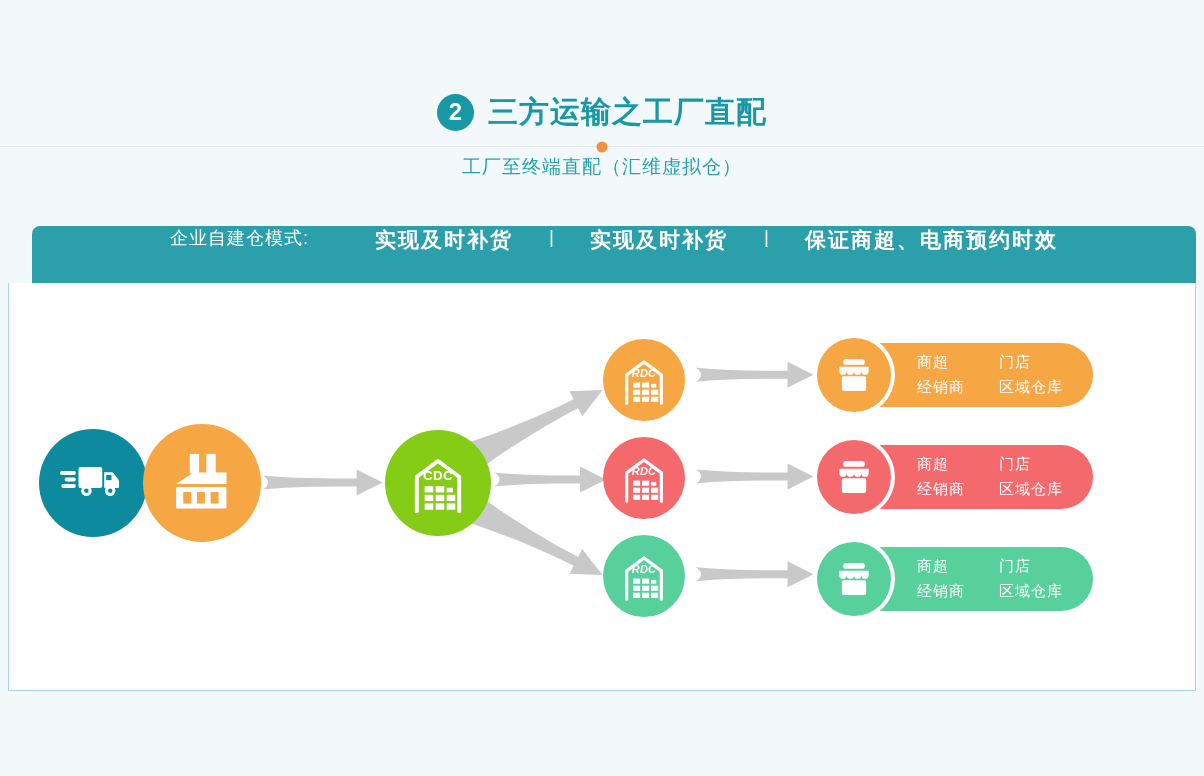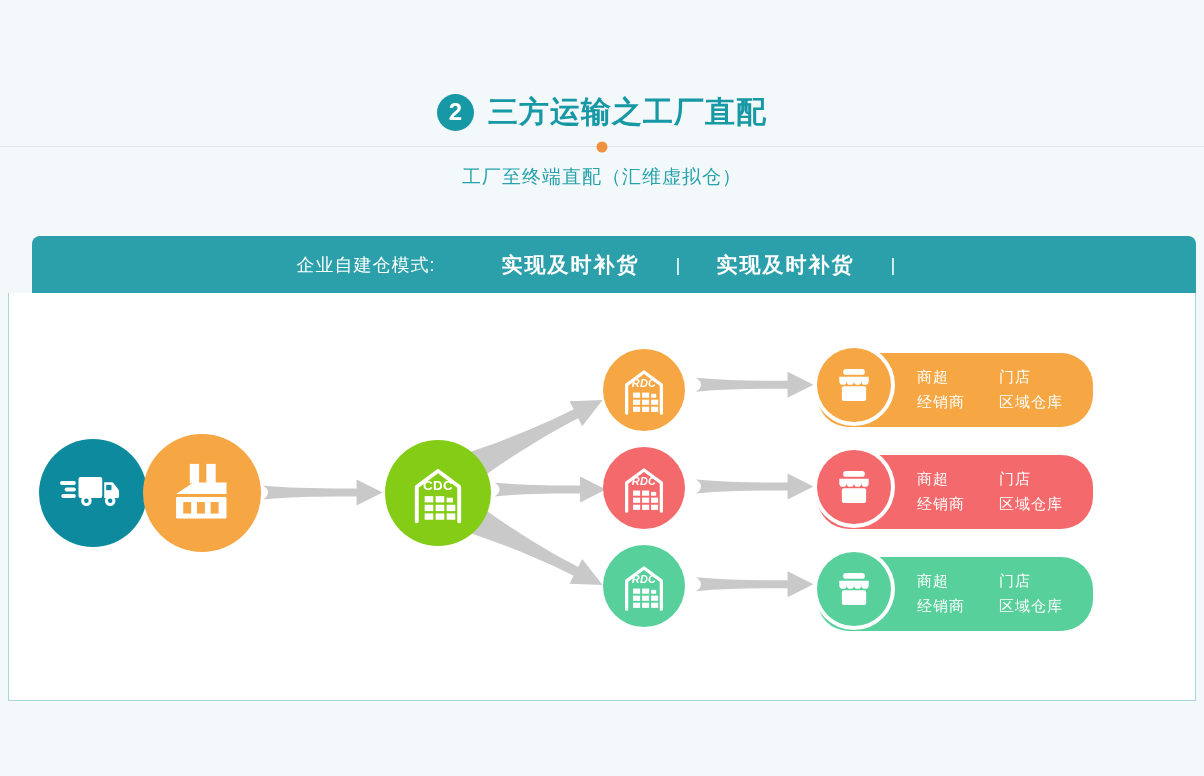--- a/index.html
+++ b/index.html
@@ -27,29 +27,29 @@
     color:#1798a5; font-size:30px; font-weight:700; letter-spacing:1px;font-family:Liberation Mono, monospace;
   }
   .divider {
     position:relative; margin-top:14px; height:1px; background:#e2e6e9;
   }
   .divider .dot {
     position:absolute; left:50%; top:50%; transform:translate(-50%,-50%);
     width:11px; height:11px; border-radius:50%; background:#f0913d;
   }
   .subtitle {
-    margin-top:17px; text-align:center;
+    margin-top:7px; text-align:center;
     color:#27a2ac; font-size:19px; letter-spacing:1px;
   }
 
   
   .card { margin:46px 8px 0 8px; }
   .banner {
     height:57px; background:#2b9faa; border-radius:8px 8px 0 0;
-    display:flex; align-items:center; justify-content:center;
+    display:flex; justify-content:center;
     color:#fff; white-space:nowrap;margin-left:24px;
   }
   .banner .label { font-size:18px; font-weight:400; margin-right:66px; letter-spacing:1px; }
   .banner .item  { font-size:21px; font-weight:700; letter-spacing:2px; }
   .banner .sep   { font-size:19px; font-weight:400; margin:0 36px; }
 
   .panel {
     position:relative; height:408px; background:#fff;
     border:1px solid #a9d7dc; border-top:none;
   }
@@ -74,21 +74,21 @@
     font-size:17px; font-weight:700; letter-spacing:0.5px;
     text-anchor:middle;
   }
 
   
   .flow-arrows { position:absolute; inset:0; width:100%; height:100%; z-index:1; }
   .flow-arrows path { fill:#c9c9c9; }
 
   
   .pill {
-    position:absolute; left:808px; width:276px; height:74px;
+    position:absolute; left:808px; width:276px; height:64px;
     border-radius:32px; z-index:2; color:#fff;
   }
   .pill-top    { top:60px;  background:#f6a643; }
   .pill-mid    { top:162px; background:#f4696b; }
   .pill-bottom { top:264px; background:#57d09b; }
   .pill .store-circle {
     position:absolute; left:0px; top:-5px; width:74px; height:74px;
     border-radius:50%; box-shadow:0 0 0 4px #fff;
     display:flex; align-items:center; justify-content:center;
   }
@@ -117,20 +117,21 @@
 <div class="subtitle">工厂至终端直配（汇维虚拟仓）</div>
 
 <div class="card">
 
   <div class="banner">
     <span class="label">企业自建仓模式:</span>
     <span class="item">实现及时补货</span>
     <span class="sep">|</span>
     <span class="item">实现及时补货</span>
     <span class="sep">|</span>
+    <span class="item">保证商超、电商预约时效</span>
   </div>
 
   <div class="panel">
 
     <svg class="flow-arrows" viewBox="0 0 1188 408">
       <path d="M254,193 C284,196 318,196 348,196 L348,187 L374,200 L348,213 L348,204 C318,204 284,204 254,207 C261,203 261,197 254,193 Z"></path>
       <g transform="translate(452,180) rotate(-27)">
         <path d="M0,-17 C45,-9 95,-5 130,-5 L130,-14 L160,0 L130,14 L130,5 C95,5 45,9 0,17 C8,7 8,-7 0,-17 Z"></path>
       </g>
       <path d="M486,190 C516,193 542,193 572,193 L572,184 L598,197 L572,210 L572,201 C542,201 516,201 486,204 C493,200 493,194 486,190 Z"></path>

